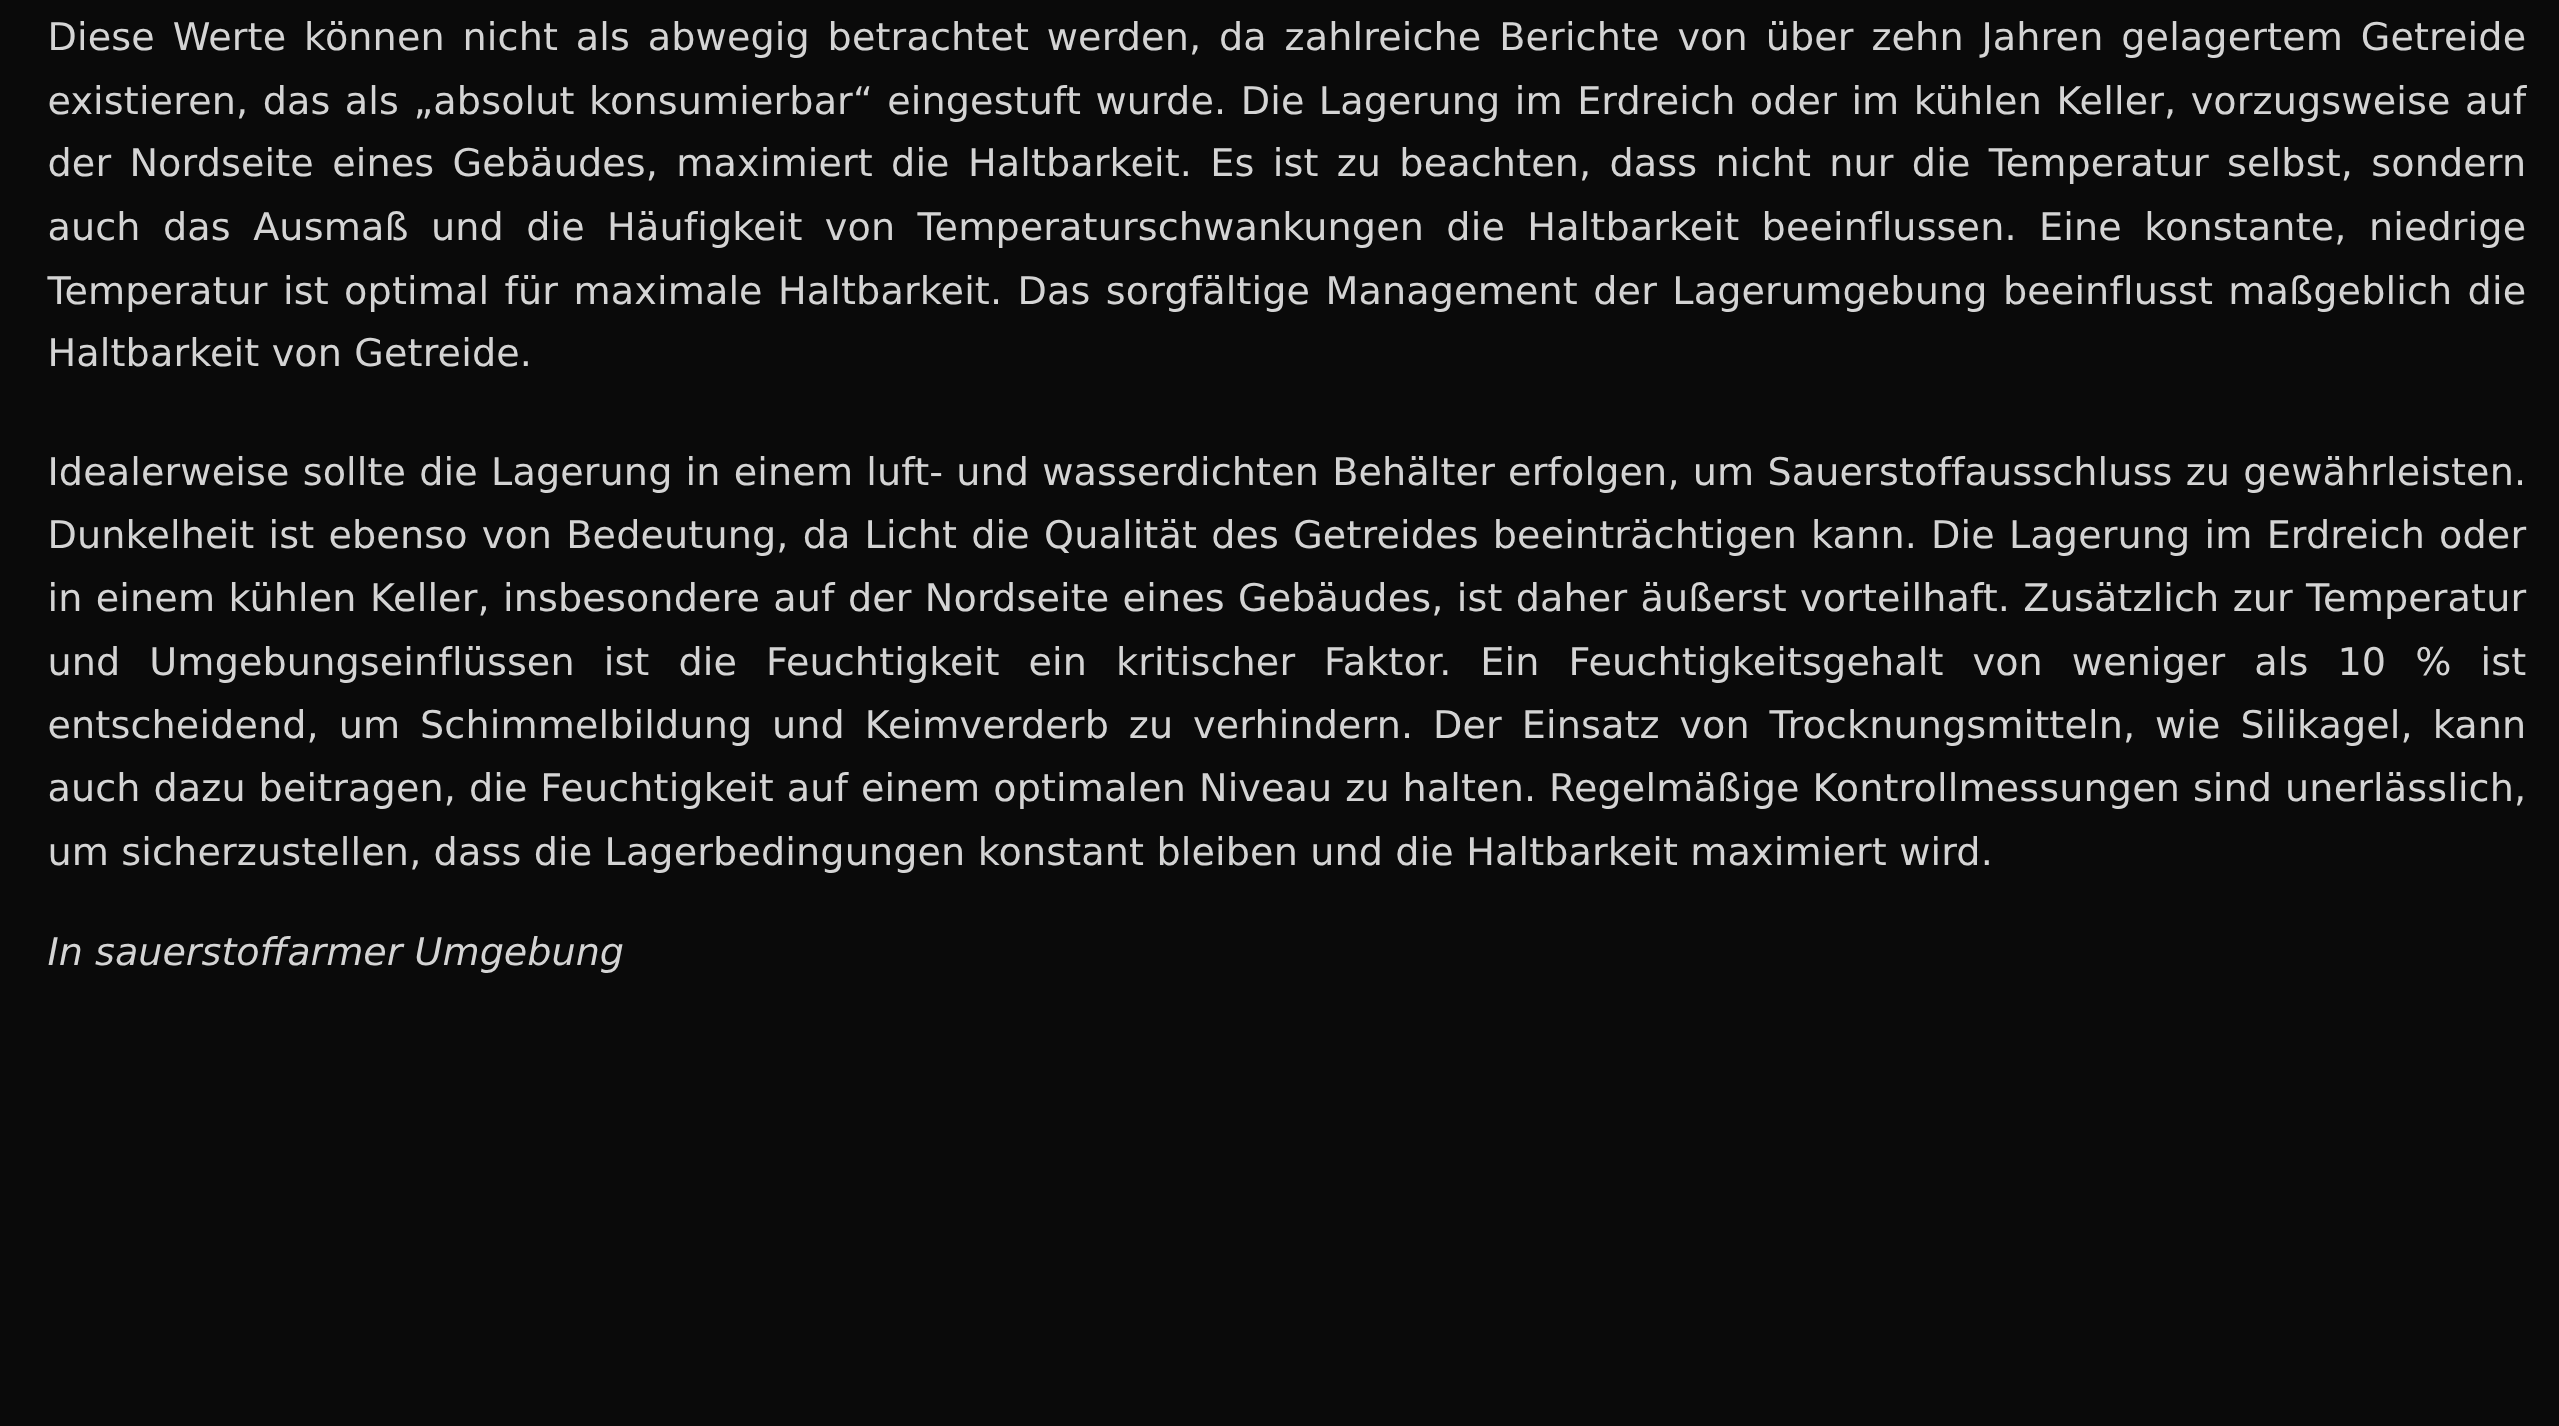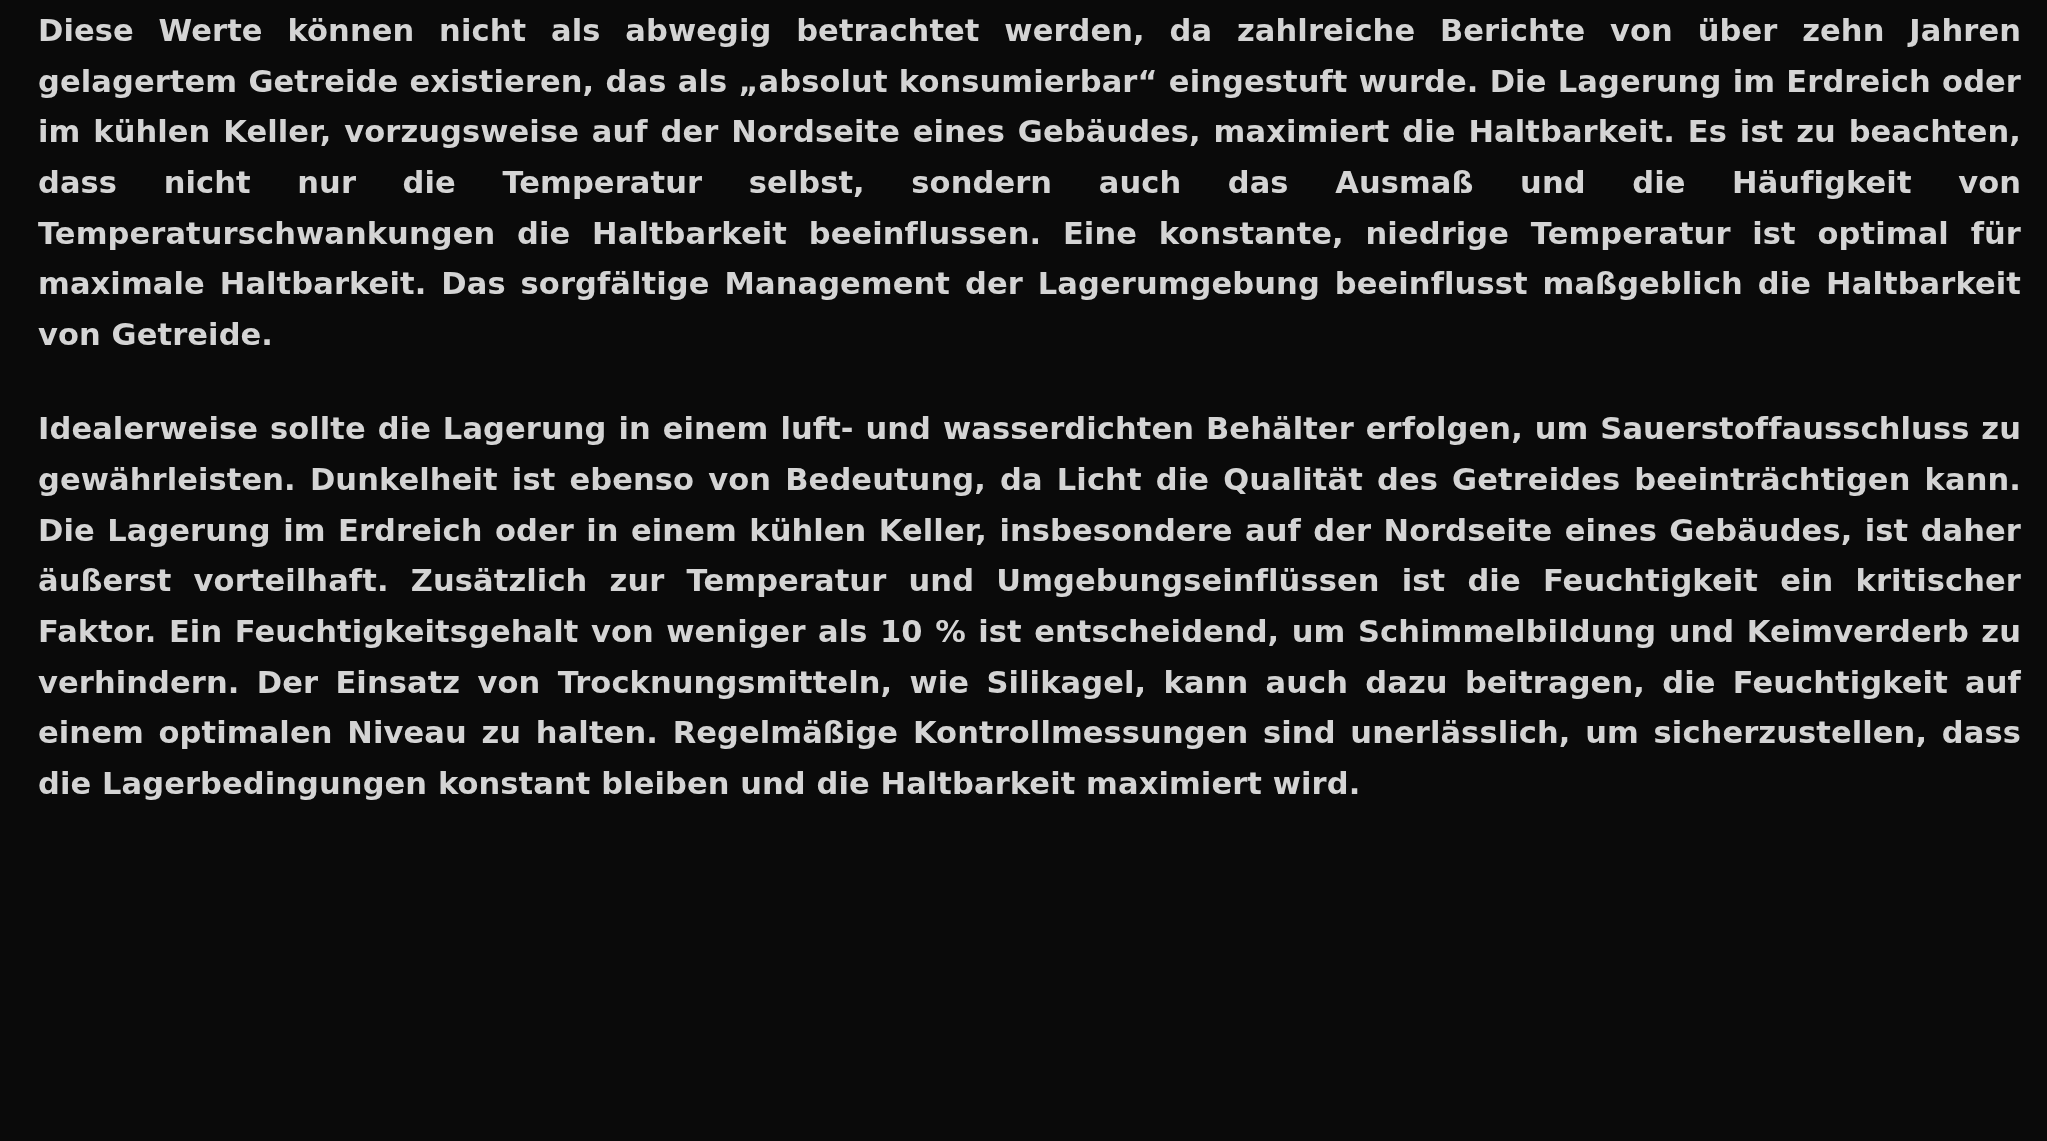--- a/index.html
+++ b/index.html
@@ -12,21 +12,20 @@
     font-family: "DejaVu Sans", "Liberation Sans", sans-serif;
     color: #d2d2d2;
     -webkit-font-smoothing: antialiased;
   }
   .page {
     width: 2047px;
     min-height: 1141px;
     background: #0a0a0a;
     box-sizing: border-box;
     padding: 0px 26px 0 38px;
-    font-weight: bold;
   }
   .doc-body {
     padding-top: 6px;
   }
   p.para {
     margin: 0 0 36px 0;
     font-size: 30.5px;
     line-height: 1.66;
     text-align: justify;
     text-justify: inter-word;
@@ -46,14 +45,15 @@
     text-align: left;
   }
 </style>
 </head>
 <body>
 
 <div class="page">
   <div class="doc-body">
     <p class="para">Diese Werte können nicht als abwegig betrachtet werden, da zahlreiche Berichte von über zehn Jahren gelagertem Getreide existieren, das als „absolut konsumierbar“ eingestuft wurde. Die Lagerung im Erdreich oder im kühlen Keller, vorzugsweise auf der Nordseite eines Gebäudes, maximiert die Haltbarkeit. Es ist zu beachten, dass nicht nur die Temperatur selbst, sondern auch das Ausmaß und die Häufigkeit von Temperaturschwankungen die Haltbarkeit beeinflussen. Eine konstante, niedrige Temperatur ist optimal für maximale Haltbarkeit. Das sorgfältige Management der Lagerumgebung beeinflusst maßgeblich die Haltbarkeit von Getreide.</p>
     <p class="para last-justified">Idealerweise sollte die Lagerung in einem luft- und wasserdichten Behälter erfolgen, um Sauerstoffausschluss zu gewährleisten. Dunkelheit ist ebenso von Bedeutung, da Licht die Qualität des Getreides beeinträchtigen kann. Die Lagerung im Erdreich oder in einem kühlen Keller, insbesondere auf der Nordseite eines Gebäudes, ist daher äußerst vorteilhaft. Zusätzlich zur Temperatur und Umgebungseinflüssen ist die Feuchtigkeit ein kritischer Faktor. Ein Feuchtigkeitsgehalt von weniger als 10 % ist entscheidend, um Schimmelbildung und Keimverderb zu verhindern. Der Einsatz von Trocknungsmitteln, wie Silikagel, kann auch dazu beitragen, die Feuchtigkeit auf einem optimalen Niveau zu halten. Regelmäßige Kontrollmessungen sind unerlässlich, um sicherzustellen, dass die Lagerbedingungen konstant bleiben und die Haltbarkeit maximiert wird.</p>
+    <p class="subhead">In sauerstoffarmer Umgebung</p>
   </div>
 </div>
 
 </body></html>

